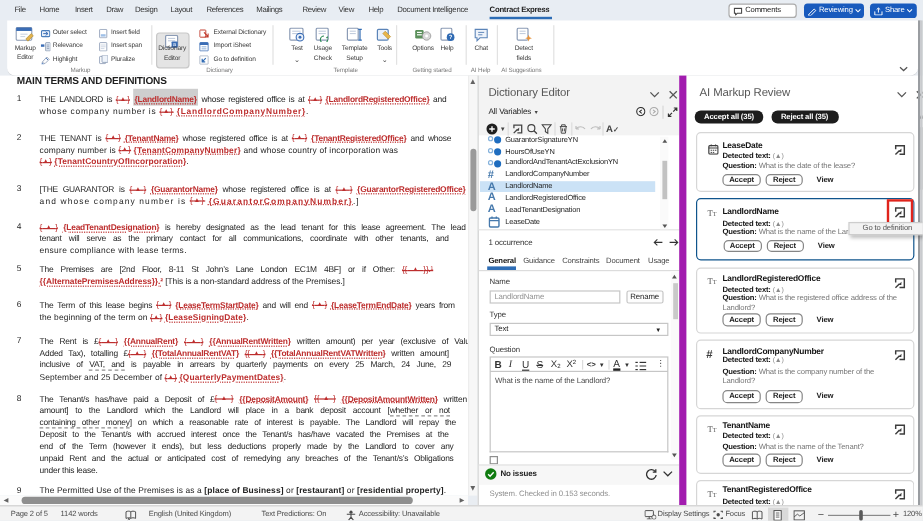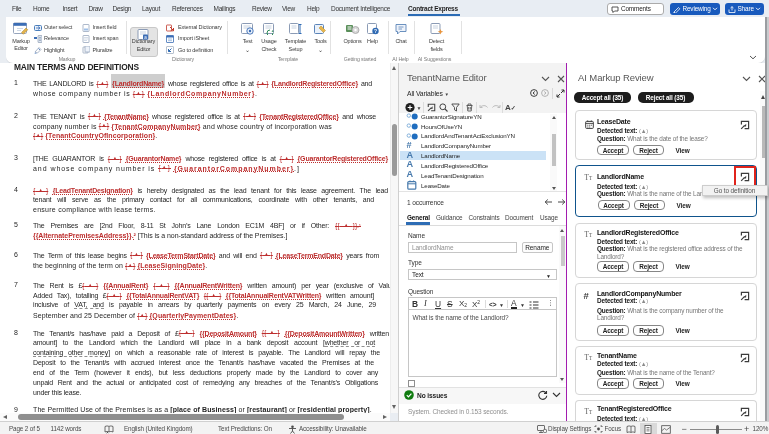--- a/index.html
+++ b/index.html
@@ -20,21 +20,21 @@
   #doc { left:0; top:63px; width:390px; height:350px; background:#fff; overflow:hidden; }
   .dline { position:absolute; left:33px; width:335px; font-size:7px; letter-spacing:-0.18px; line-height:10px; color:#1f1f1f; white-space:nowrap; }
   .djust { white-space:normal; text-align:justify; text-align-last:justify; }
   .dnum { position:absolute; left:14px; font-size:7px; line-height:10px; color:#1f1f1f; }
   .m { color:#bd2e2e; text-decoration:line-through; }
   .m b { font-size:5.4px; font-weight:normal; vertical-align:0.8px; }
   .f { color:#bd2e2e; font-weight:bold; text-decoration:underline dotted; text-underline-offset:1px; }
   .sg { border-bottom:1px dashed #8f8f8f; }
   
   #dict { left:398px; top:63px; width:168px; height:358px; background:#fff; border-left:1px solid #cfcfcf; }
-  #ai   { left:566px; top:63px; width:203px; height:358px; background:#fff; border-left:1px solid #a21caf; overflow:hidden; }
+  #ai   { left:566px; top:63px; width:203px; height:358px; background:#fff; border-left:6px solid #a21caf; overflow:hidden; }
   .ptitle { position:absolute; font-size:9.5px; letter-spacing:-0.1px; color:#575757; }
   .vrow { position:absolute; left:0; width:168px; height:9.85px; }
   .vrow span { position:absolute; left:22px; top:1.4px; font-size:6.2px; letter-spacing:-0.12px; color:#1f1f1f; white-space:nowrap; }
   .vrow i { position:absolute; left:7.5px; top:-1.2px; font-size:9.2px; font-weight:bold; color:#4679ac; font-style:normal; }
   .card { position:absolute; left:7.5px; width:182px; border:1px solid #d6d6d6; border-radius:4px; background:#fff; }
   .ctitle { position:absolute; left:21.5px; font-size:7px; letter-spacing:-0.18px; font-weight:bold; color:#151515; white-space:nowrap; }
   .cdet { position:absolute; left:21.5px; font-size:6.4px; letter-spacing:-0.14px; color:#151515; font-weight:bold; white-space:nowrap; }
   .cdet span { font-weight:normal; color:#8a8a8a; font-size:5.8px; }
   .cq { position:absolute; left:21.5px; font-size:6.4px; letter-spacing:-0.14px; color:#151515; font-weight:bold; white-space:nowrap; }
   .cq span { font-weight:normal; color:#767676; }
@@ -271,21 +271,21 @@
 <div class="abs" style="left:391.5px;top:66px;width:0;height:0;border-left:2.8px solid transparent;border-right:2.8px solid transparent;border-bottom:4px solid #636363"></div>
 <div class="abs" style="left:392px;top:124px;width:4.5px;height:52px;background:#9a9a9a;border-radius:2.5px"></div>
 <div class="abs" style="left:391.5px;top:405px;width:0;height:0;border-left:2.8px solid transparent;border-right:2.8px solid transparent;border-top:4px solid #636363"></div>
 
 <div class="abs" style="left:0;top:413px;width:390px;height:8px;background:#fbfbfb"></div>
 <div class="abs" style="left:3px;top:414.5px;width:0;height:0;border-top:2.8px solid transparent;border-bottom:2.8px solid transparent;border-right:4px solid #636363"></div>
 <div class="abs" style="left:18px;top:414px;width:326px;height:5.5px;background:#8f8f8f;border-radius:3px"></div>
 <div class="abs" style="left:383px;top:414.5px;width:0;height:0;border-top:2.8px solid transparent;border-bottom:2.8px solid transparent;border-left:4px solid #636363"></div>
 <div class="abs" id="dict">
   <div class="abs" style="left:0;top:0;width:168px;height:50px;background:#f3f3f3"></div>
-  <span class="ptitle" style="left:8px;top:9px">TenantName Editor</span>
+  <span class="ptitle" style="left:8px;top:9px">Dictionary Editor</span>
   <svg class="abs" style="left:142px;top:13px" width="9" height="6">
       <path d="M1 1 L4.5 4.5 L8 1" stroke="#555" fill="none" stroke-width="1.1"></path>
     </svg>
   <svg class="abs" style="left:157.5px;top:12px" width="8" height="8">
       <path d="M1 1 L7 7 M7 1 L1 7" stroke="#555" fill="none" stroke-width="1.1"></path>
     </svg>
   <span class="abs" style="left:8px;top:26.5px;font-size:6.8px;letter-spacing:-0.12px;color:#1f1f1f">All Variables <span style="font-size:4.5px;color:#444">▼</span></span>
   <svg class="abs" style="left:130.5px;top:26px" width="8" height="8">
       <circle cx="4" cy="4" r="3.4" fill="none" stroke="#2b2b2b" stroke-width="0.9"></circle>
       <path d="M4.8 2.5 L3 4 L4.8 5.5" fill="none" stroke="#2b2b2b" stroke-width="0.9"></path>

